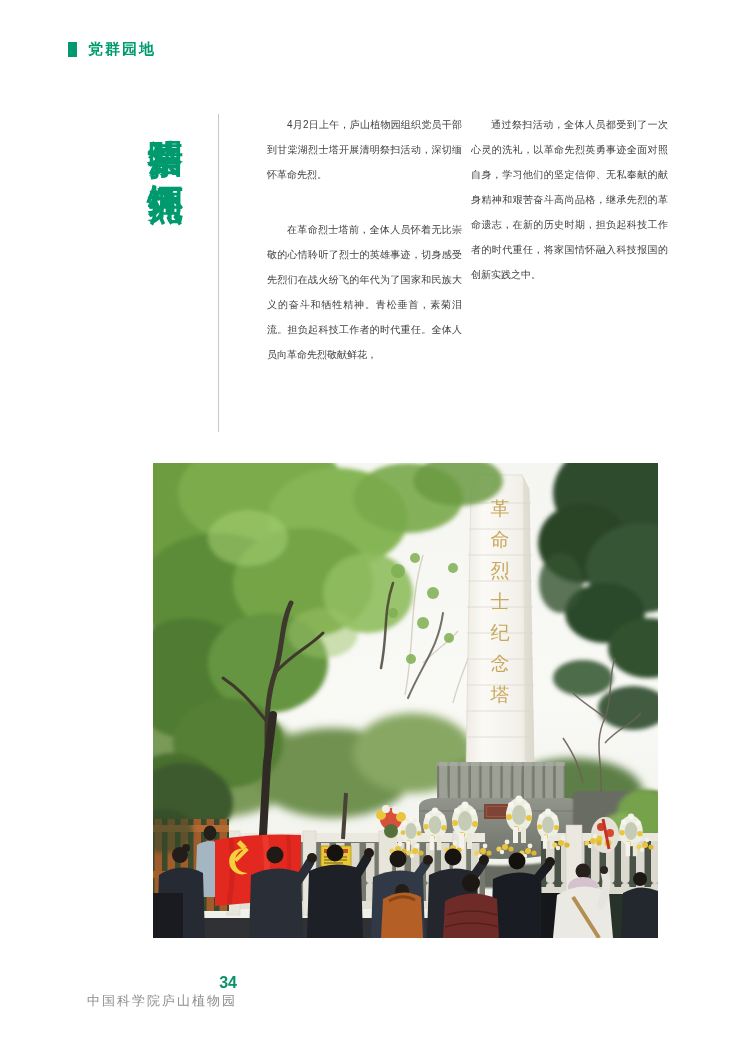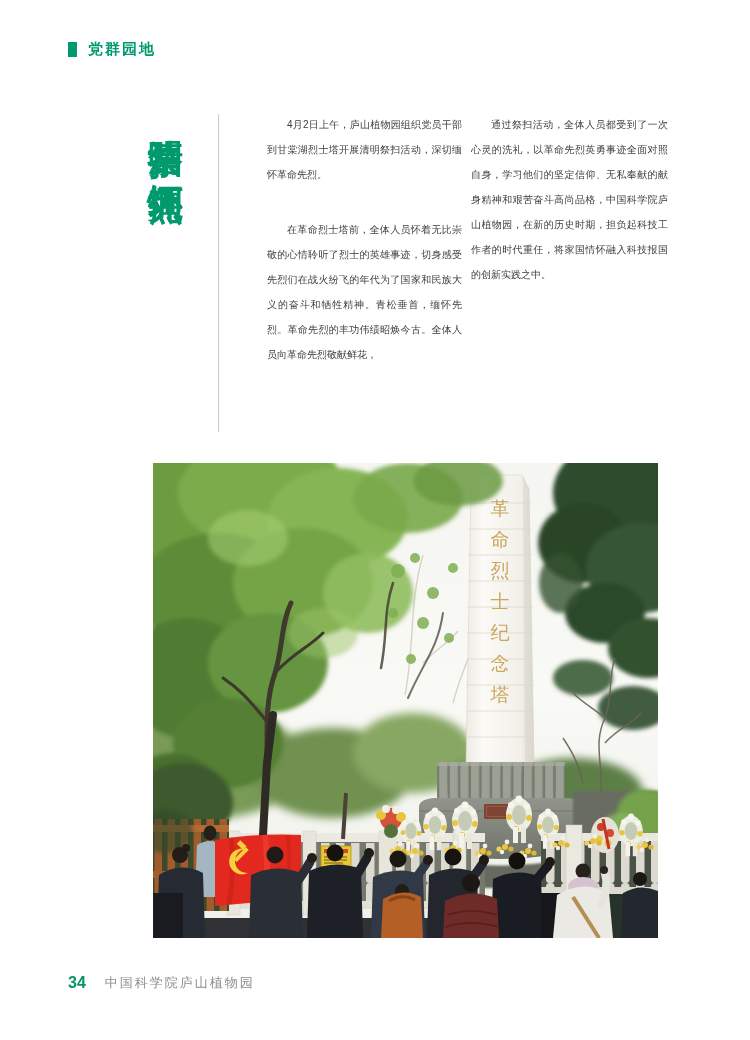--- a/index.html
+++ b/index.html
@@ -28,44 +28,44 @@
   .col1 { left:267px; width:195px; }
   .col2 { left:471px; width:197px; }
   .para { font-size:10px; line-height:25px; text-align:justify; margin:0 0 30px 0; }
   .para.indent { text-indent:2em; }
 
   
   .photo { position:absolute; left:153px; top:463px; width:505px; height:475px; overflow:hidden; }
   .photo svg { display:block; width:505px; height:475px; }
 
   
-  .page-footer { position:absolute; left:68px; top:974px; display:flex; align-items:center; }
+  .page-footer { position:absolute; left:68px; top:974px; display:flex; align-items:flex-end;flex-direction:column; }
   .page-num { color:#089468; font-size:16px; font-weight:bold; }
   .org { margin-left:19px; color:#8e8e8e; font-size:13px; letter-spacing:2px; }
 </style>
 </head>
 <body>
 
 <div class="page">
 
   <header class="section-header">
     <span class="bullet"></span>
     <span class="section-label">党群园地</span>
   </header>
 
   <h1 class="article-title">清明祭扫　缅怀先烈</h1>
   <div class="title-rule"></div>
 
   <section class="col col1">
     <p class="para indent">4月2日上午，庐山植物园组织党员干部到甘棠湖烈士塔开展清明祭扫活动，深切缅怀革命先烈。</p>
-    <p class="para indent">在革命烈士塔前，全体人员怀着无比崇敬的心情聆听了烈士的英雄事迹，切身感受先烈们在战火纷飞的年代为了国家和民族大义的奋斗和牺牲精神。青松垂首，缅怀先烈。革命先烈的丰功伟绩昭焕今古。全体人员向革命先烈敬献鲜花，</p>
+    <p class="para indent">在革命烈士塔前，全体人员怀着无比崇敬的心情聆听了烈士的英雄事迹，切身感受先烈们在战火纷飞的年代为了国家和民族大义的奋斗和牺牲精神。青松垂首，素菊泪流。担负起科技工作者的时代重任。全体人员向革命先烈敬献鲜花，</p>
   </section>
 
   <section class="col col2">
-    <p class="para indent">通过祭扫活动，全体人员都受到了一次心灵的洗礼，以革命先烈英勇事迹全面对照自身，学习他们的坚定信仰、无私奉献的献身精神和艰苦奋斗高尚品格，中国科学院庐山植物园，在新的历史时期，担负起科技工作者的时代重任，将家国情怀融入科技报国的创新实践之中。</p>
+    <p class="para indent">通过祭扫活动，全体人员都受到了一次心灵的洗礼，以革命先烈英勇事迹全面对照自身，学习他们的坚定信仰、无私奉献的献身精神和艰苦奋斗高尚品格，继承先烈的革命遗志，在新的历史时期，担负起科技工作者的时代重任，将家国情怀融入科技报国的创新实践之中。</p>
   </section>
 
   <figure class="photo">
     <svg viewBox="0 0 505 475" xmlns="http://www.w3.org/2000/svg">
       <defs>
         <linearGradient id="skyG" x1="0" y1="0" x2="0" y2="1">
           <stop offset="0" stop-color="#f5f6f1"></stop>
             <stop offset="0.5" stop-color="#f9f9f5"></stop>
             <stop offset="1" stop-color="#eef0e9"></stop>
         </linearGradient>

